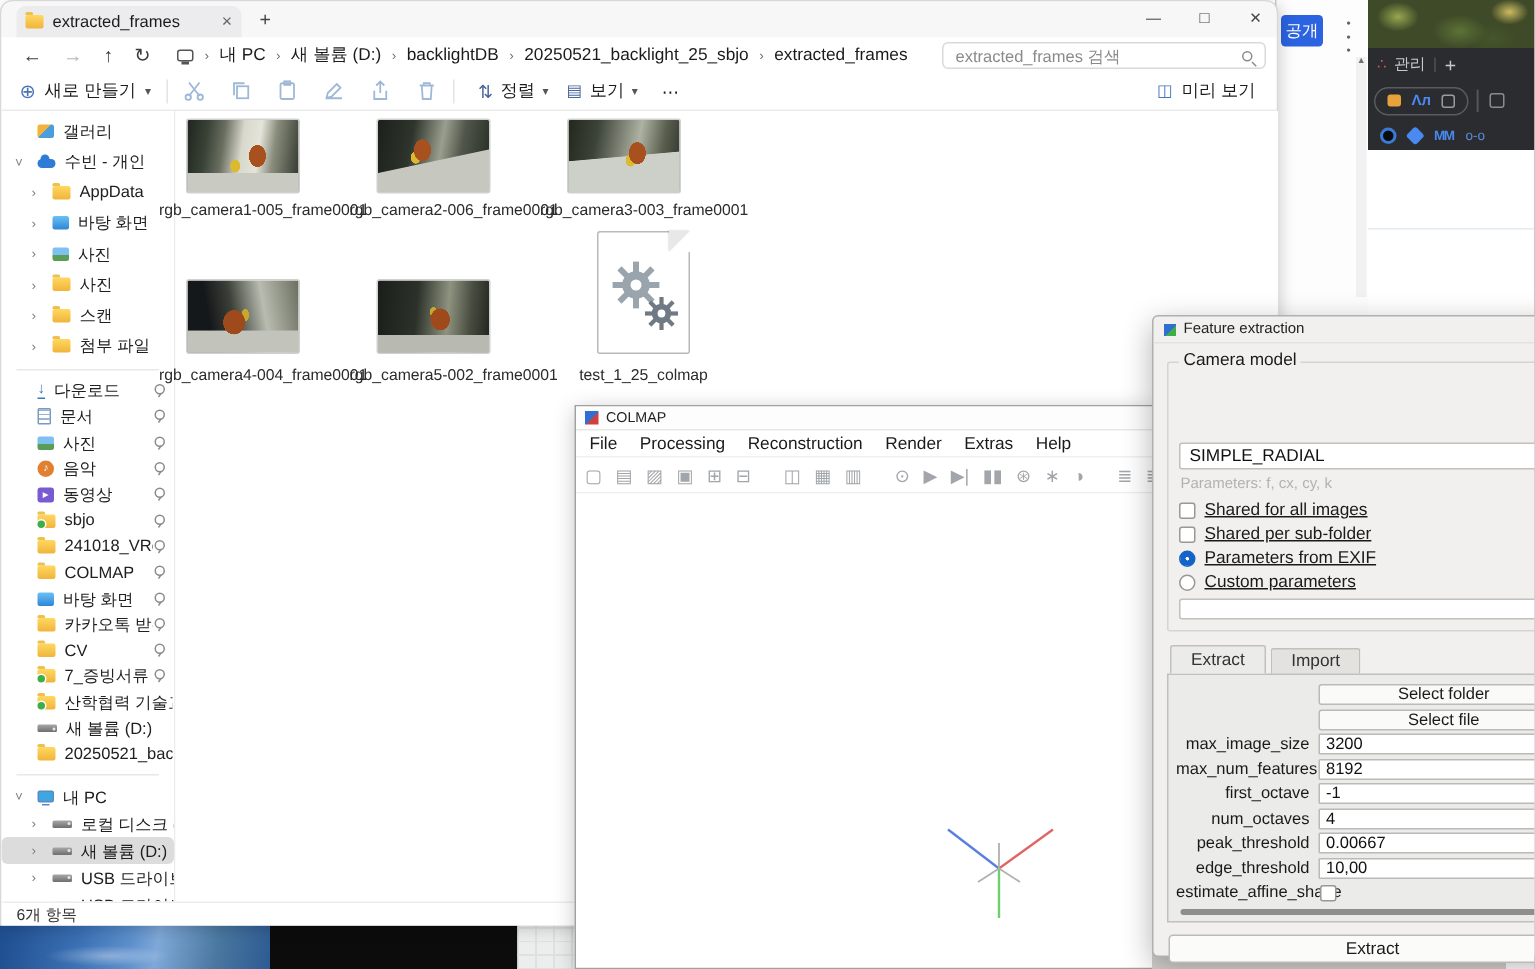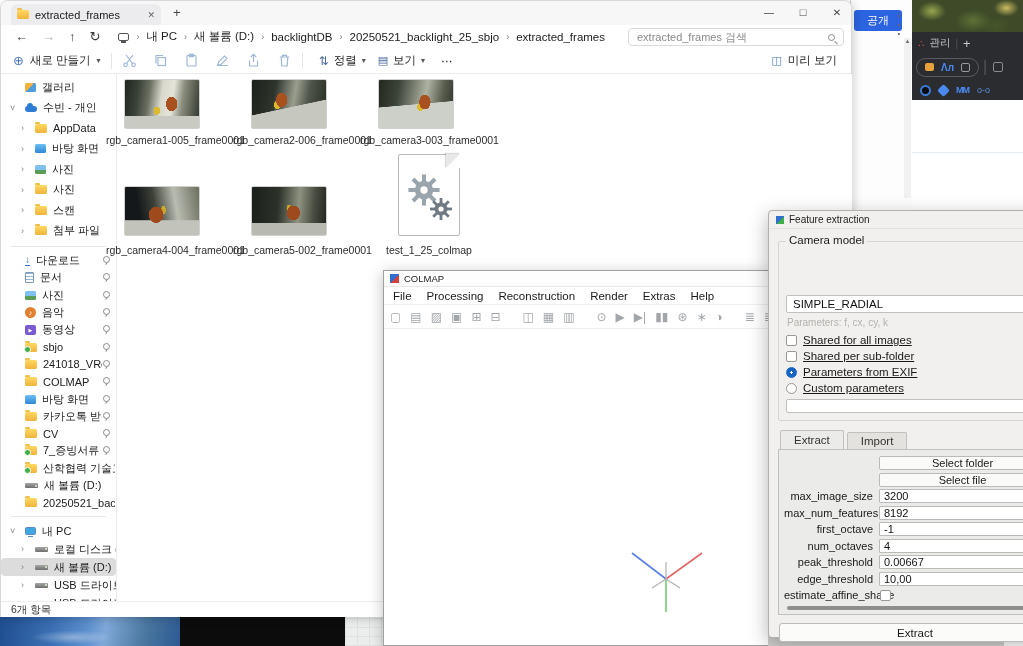--- a/index.html
+++ b/index.html
@@ -2,21 +2,21 @@
 <html><head>
 <meta charset="utf-8">
 <style>
   html,body{margin:0;padding:0;background:#888;}
   *{box-sizing:border-box;font-family:"Liberation Sans","DejaVu Sans",sans-serif;}
   .screen{position:relative;width:1023px;height:646px;overflow:hidden;background:#fff;}
 
   
   .browser{position:absolute;left:850px;top:0;width:173px;height:646px;background:#fff;}
   .b-strip{position:absolute;left:0;top:0;width:62px;height:646px;background:#fdfdfd;border-left:1px solid #cfcfcf;}
-  .share-btn{position:absolute;left:3px;top:10px;width:48px;height:21px;background:#2b63e0;color:#fff;font-size:11px;
+  .share-btn{position:absolute;left:3px;top:10px;width:28px;height:21px;background:#2b63e0;color:#fff;font-size:11px;
     display:flex;align-items:center;justify-content:center;border-radius:3px;}
   .kebab{position:absolute;left:45px;top:10px;color:#555;font-size:13px;letter-spacing:0;line-height:7px;width:6px;text-align:center;}
   .kebab::before{content:"\2022\A\2022\A\2022";white-space:pre;font-size:8px;color:#666;}
   .b-scroll{position:absolute;left:53px;top:38px;width:7px;height:160px;background:#f1f1f1;}
   .b-scroll::before{content:"\25B2";position:absolute;top:0;left:0;width:7px;font-size:6px;color:#707070;text-align:center;}
   .b-main{position:absolute;left:62px;top:0;width:111px;height:646px;}
   .b-nature{position:absolute;left:0;top:0;width:111px;height:32px;
     background:radial-gradient(20px 14px at 18% 35%,#97a64f 0%,transparent 70%),
                radial-gradient(26px 16px at 55% 65%,#5d7236 0%,transparent 70%),
                radial-gradient(18px 12px at 85% 25%,#cdbb60 0%,transparent 70%),

